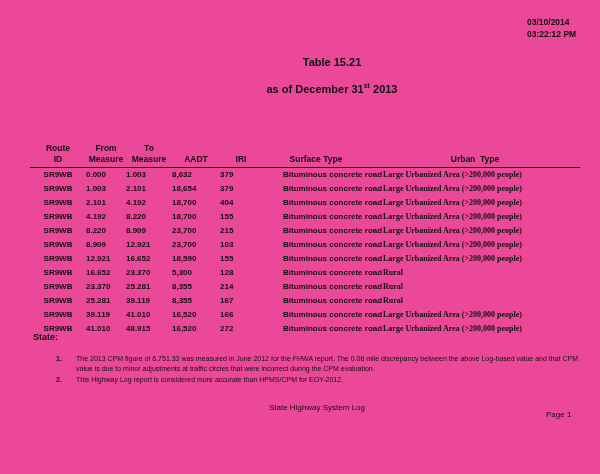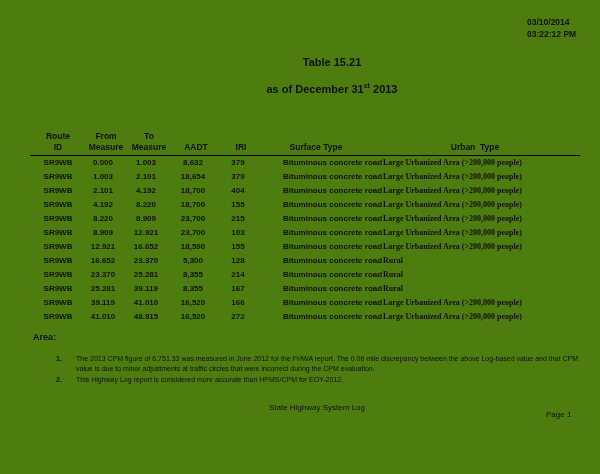--- a/index.html
+++ b/index.html
@@ -1,40 +1,40 @@
 <!DOCTYPE html>
 <html><head>
 <meta charset="utf-8">
 <style>
   html,body{margin:0;padding:0;}
   body{width:600px;height:474px;background:#ffffff;font-family:"Liberation Sans",sans-serif;color:#111;}
-  .page{position:relative;width:600px;height:474px;background:#4d7c0f;overflow:hidden;}
+  .page{position:relative;width:600px;height:474px;background:#ec4899;overflow:hidden;}
 
   .datetime{position:absolute;top:16px;left:527px;font-size:8.5px;font-weight:bold;line-height:12px;white-space:nowrap;}
 
   .titleblock{position:absolute;top:56px;left:0;width:600px;text-align:center;padding-left:32px;}
   .table-number{font-size:11px;font-weight:bold;margin:0 0 14px 0;}
   .main-title{font-size:13.5px;font-weight:bold;margin:0 0 13px 0;}
   .asof{font-size:11px;font-weight:bold;margin:0;}
   .asof sup{font-size:7px;}
 
-  table.pvt{position:absolute;top:131px;left:30px;width:550px;border-collapse:collapse;table-layout:fixed;}
+  table.pvt{position:absolute;top:143px;left:30px;width:550px;border-collapse:collapse;table-layout:fixed;}
   .pvt th,.pvt td{box-sizing:border-box;}
   .pvt th{font-size:8.5px;font-weight:bold;vertical-align:bottom;padding:0 0 2px 0;border-bottom:1.2px solid #000;text-align:center;}
   .pvt th .l1{display:block;line-height:11px;}
   .pvt th .l2{display:block;line-height:11px;white-space:pre;}
   .pvt td{font-size:8px;font-weight:bold;height:14px;padding:0;line-height:14px;white-space:nowrap;}
   .pvt .c0{width:56px;text-align:center;}
   .pvt .c1{width:40px;}
   .pvt .c2{width:46px;}
   .pvt .c3{width:48px;}
   .pvt .c4{width:42px;}
   .pvt .c5{width:108px;}
   .pvt .c6{width:210px;}
-  .pvt td.c1,.pvt td.c2,.pvt td.c3,.pvt td.c4{text-align:center;padding-right:6px;}
+  .pvt td.c1,.pvt td.c2,.pvt td.c3,.pvt td.c4{text-align:left;padding-right:6px;}
   .pvt td.c5{text-align:center;padding-left:21px;}
   .pvt td.c6{text-align:left;padding-left:13px;font-family:Liberation Serif, serif;}
 
   .notes{position:absolute;top:332px;left:33px;width:550px;}
   .notes-heading{font-size:9px;font-weight:bold;margin:0 0 12px 0;}
   .note-item{display:flex;font-size:7px;line-height:9.5px;margin-bottom:2px;}
   .note-num{width:43px;flex:none;padding-left:23px;box-sizing:border-box;font-weight:bold;}
   .note-text{flex:1;}
 
   .footer-center{position:absolute;top:403px;left:0;width:572px;text-align:center;font-size:8px;padding-left:31px;}
@@ -190,21 +190,21 @@
           <td class="c2">48.915</td>
           <td class="c3">16,520</td>
           <td class="c4">272</td>
           <td class="c5">Bituminous concrete road</td>
           <td class="c6">Large Urbanized Area (&gt;200,000 people)</td>
         </tr>
       </tbody>
   </table>
 
   <div class="notes">
-    <p class="notes-heading">Area:</p>
+    <p class="notes-heading">State:</p>
     <div>
         <div class="note-item">
           <span class="note-num">1.</span>
           <span class="note-text">The 2013 CPM figure of 6,751.33 was measured in June 2012 for the FHWA report. The 0.06 mile discrepancy between the above Log-based value and that CPM value is due to minor adjustments at traffic circles that were incorrect during the CPM evaluation.</span>
         </div>
         <div class="note-item">
           <span class="note-num">2.</span>
           <span class="note-text">This Highway Log report is considered more accurate than HPMS/CPM for EOY-2012.</span>
         </div>
       </div>

